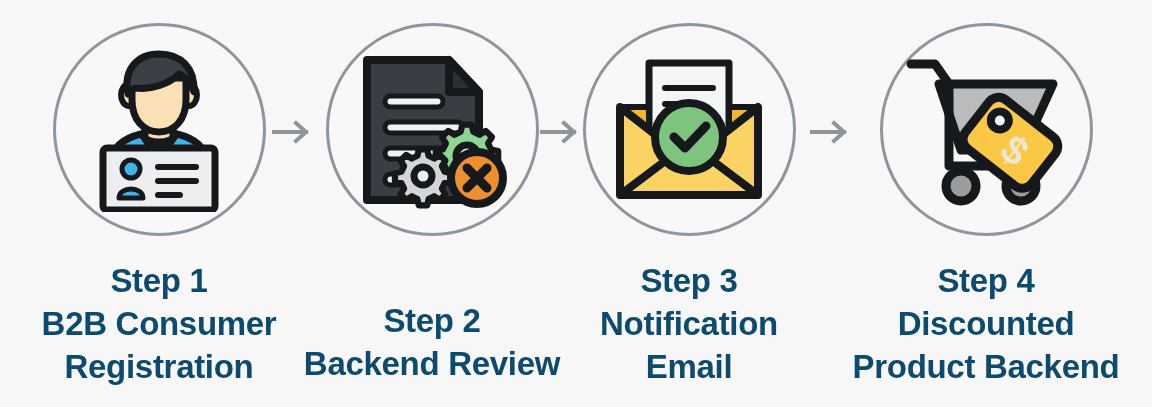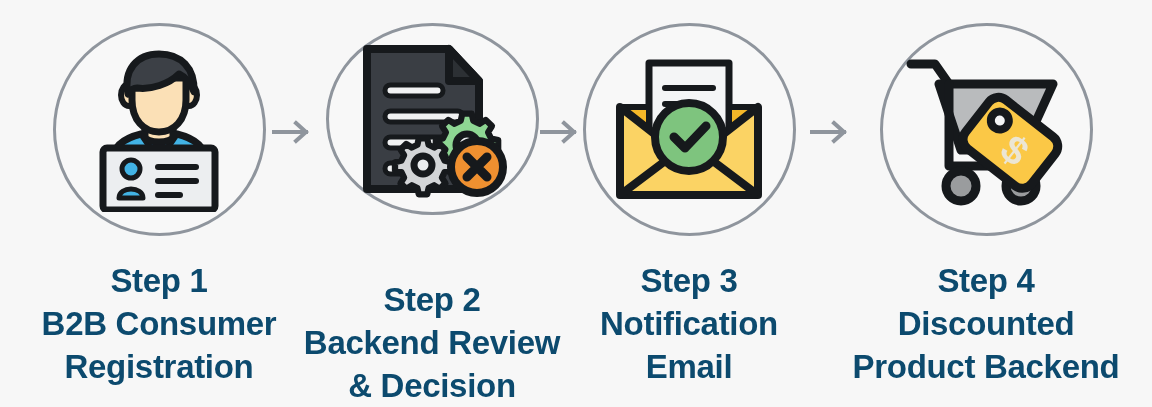--- a/index.html
+++ b/index.html
@@ -136,21 +136,20 @@
           </g>
 
           <circle cx="124" cy="128" r="26" fill="#ef9030" stroke="#16191c" stroke-width="8"></circle>
           <path d="M114 118 L134 138 M134 118 L114 138" stroke="#16191c" stroke-width="9" stroke-linecap="round"></path>
         </svg>
       </span>
     </div>
     <div class="caption">
       <span class="ttl">Step 2</span>
       <span class="ln">Backend Review</span>
-      <span class="ln">&amp; Decision</span>
     </div>
   </div>
 
   <div class="step step-3">
     <div class="circle">
       <span>
         <svg class="icon-svg" width="154" height="146" viewBox="0 0 154 146">
 
           <rect x="37" y="6" width="80" height="72" fill="#f4f5f6" stroke="#16191c" stroke-width="7" stroke-linejoin="round"></rect>
           <rect x="50" y="28" width="54" height="6" rx="3" fill="#16191c"></rect>

